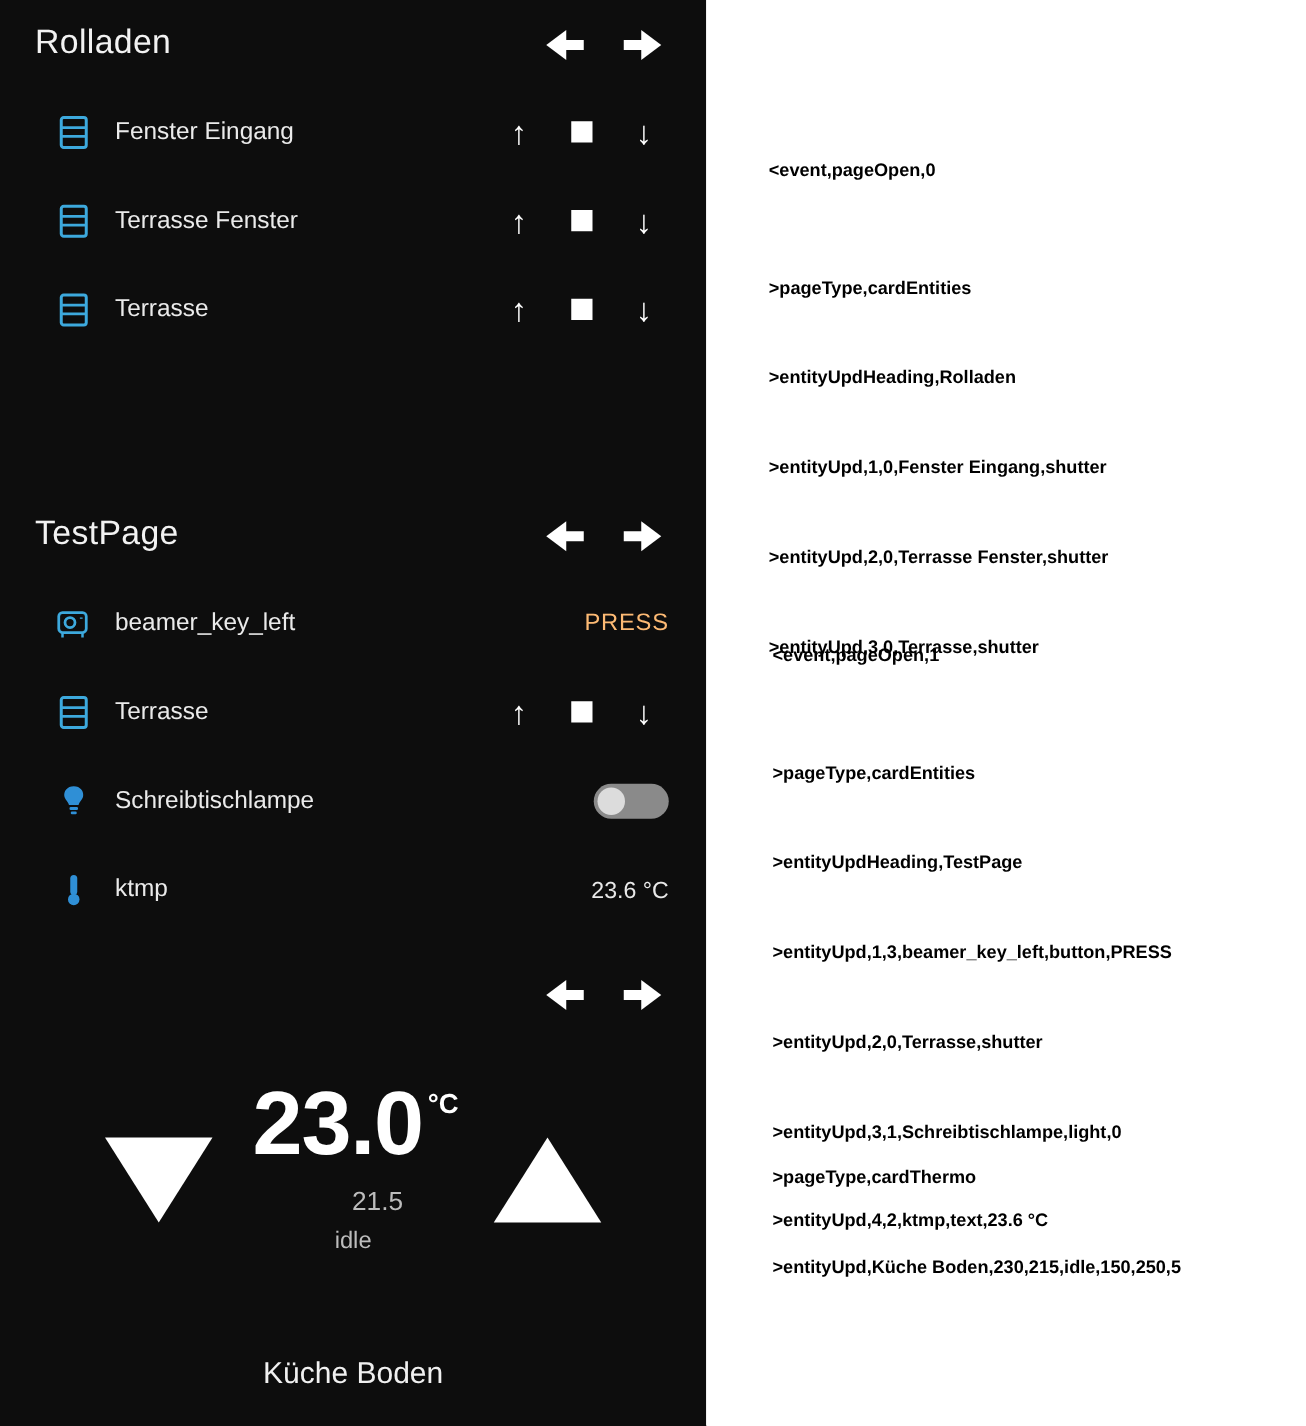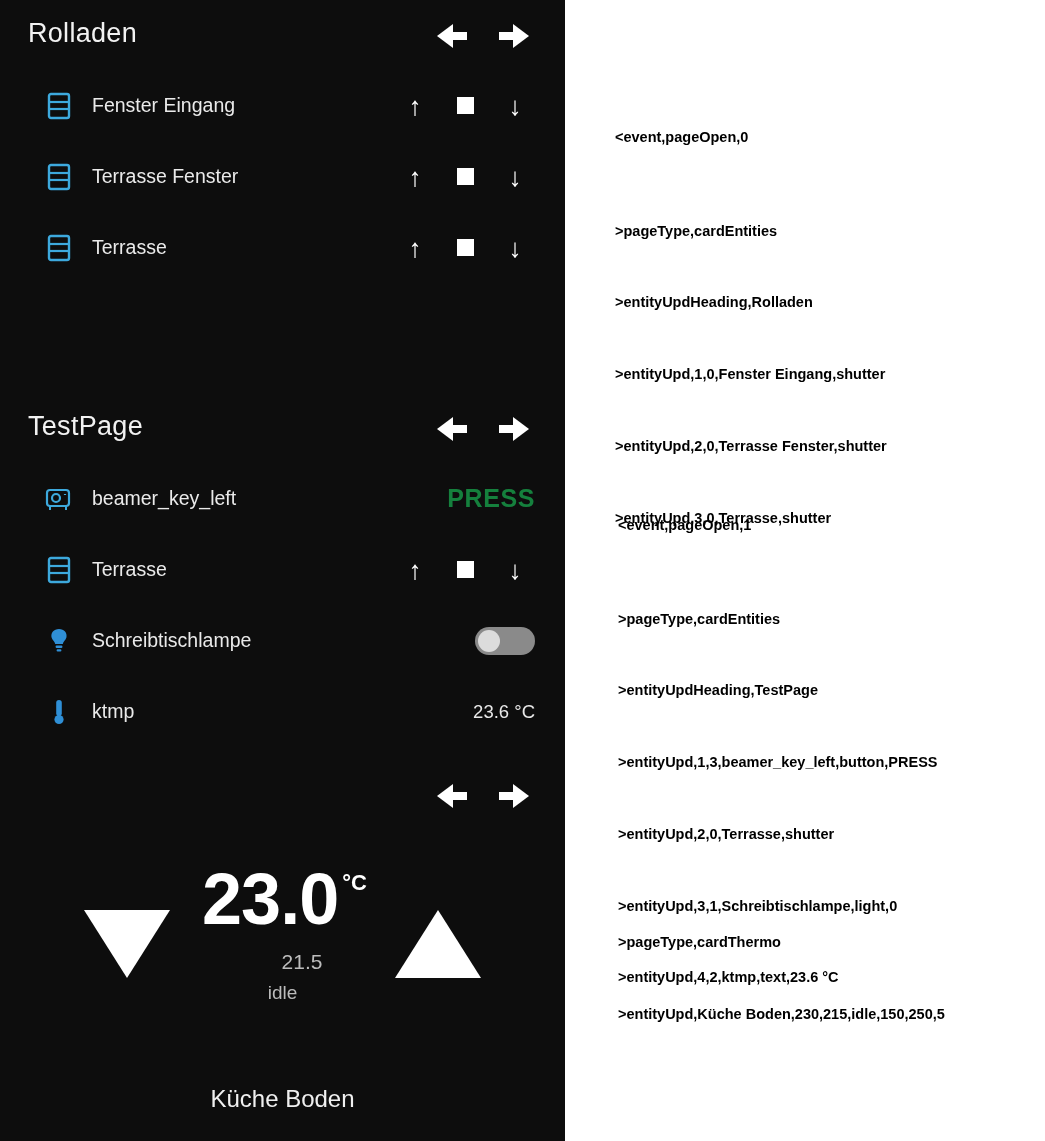--- a/index.html
+++ b/index.html
@@ -118,23 +118,23 @@
     font-size: 26px;
     line-height: 1;
   }
   .sq {
     width: 17px;
     height: 17px;
     background: #ffffff;
     display: block;
   }
   .press-label {
-    color: #15803d;
-    font-size: 25px;
-    font-weight: 700;
+    color: #fdba74;
+    font-size: 19px;
+    font-weight: 400;
     letter-spacing: 0.6px;
   }
   .value-label {
     color: #e8e8e8;
     font-size: 18.5px;
   }
   .toggle {
     width: 60px;
     height: 28px;
     border-radius: 14px;

